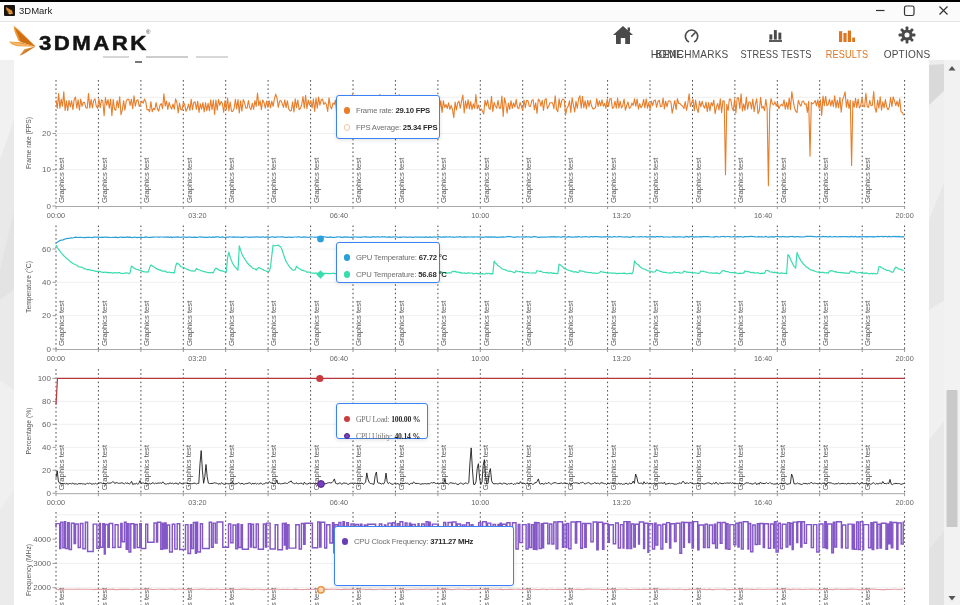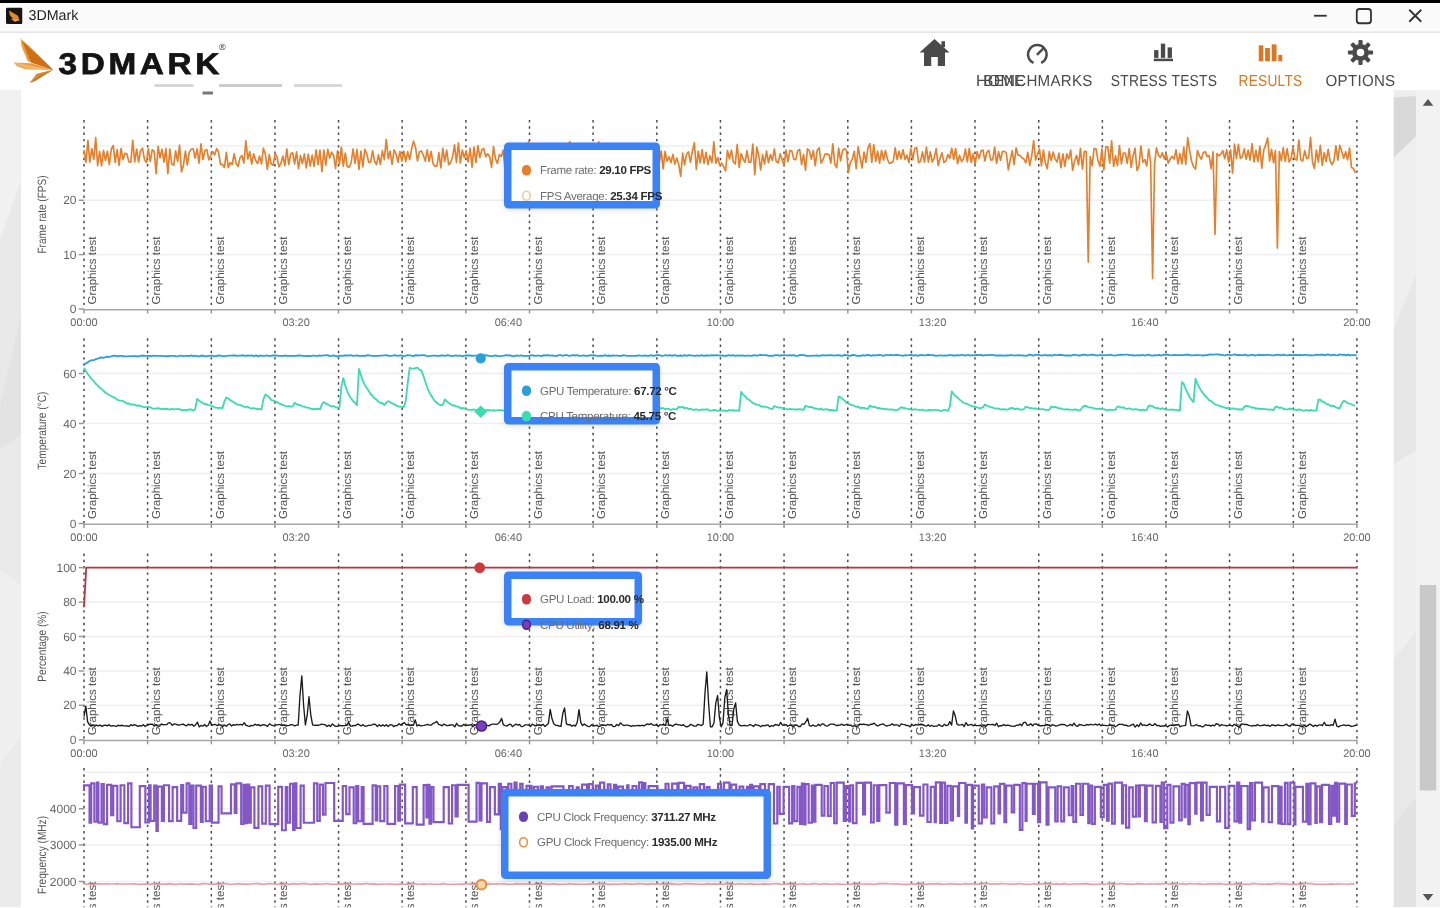--- a/index.html
+++ b/index.html
@@ -4,21 +4,21 @@
 body { width:960px; height:605px; overflow:hidden; position:relative; background:#fff;
   font-family:"Liberation Sans", sans-serif; }
 .titlebar { position:absolute; left:0; top:0; width:960px; height:22px; background:#fbfbfb;
   border-top:2px solid #000; border-bottom:1px solid #e4e4e4; }
 .titletext { position:absolute; left:19px; top:5px; font-size:9.5px; color:#222; }
 .header { position:absolute; left:0; top:22px; width:960px; height:38px; background:#fff; }
 .logotext { position:absolute; left:39px; top:31.5px; font-size:20px; font-weight:bold; color:#141414;
   letter-spacing:2.2px; transform:scaleX(1.11); transform-origin:left top; -webkit-text-stroke:0.5px #141414; }
 .reg { position:absolute; left:146px; top:29px; font-size:6px; color:#333; }
 .content { position:absolute; left:0; top:60px; width:960px; height:545px; background:#fff; }
-.tt { position:absolute; background:#fff; border:5px solid #3b82f6; border-radius:3px;
+.tt { position:absolute; background:#fff; border:1px solid #3b82f6; border-radius:3px;
   box-shadow:0 1px 4px rgba(0,0,0,0.12); padding:4.5px 0 0 6.5px; z-index:5; }
 .tr { height:17px; line-height:17px; white-space:nowrap; }
 .dot { display:inline-block; width:6.5px; height:6.5px; border-radius:50%; vertical-align:middle; margin-right:6px; }
 .tl { font-size:7.7px; color:#6e6e6e; vertical-align:middle; letter-spacing:-0.2px; }
 .tl b { color:#2b2b2b; }
 </style></head>
 <body>
 <div class="content"></div>
 <svg width="960" height="545" viewBox="0 60 960 545" xmlns="http://www.w3.org/2000/svg" style="position:absolute;left:0;top:60px;" font-family="Liberation Sans, sans-serif">
 <line x1="56" y1="97.3" x2="904.6" y2="97.3" stroke="#efefef" stroke-width="1"></line>
@@ -359,29 +359,28 @@
 <polygon points="4.5,10.5 11.5,10.5 8,6" fill="#555"></polygon>
 <polygon points="4.5,536 11.5,536 8,540.5" fill="#555"></polygon>
 <rect x="2.5" y="330" width="11" height="137" fill="#c9c9c9"></rect>
 </svg>
 <div class="tt" style="left:336px;top:95px;width:104px;height:44px;">
     <div class="tr"><span class="dot" style="background:#e87d2a;"></span><span class="tl">Frame rate: <b>29.10 FPS</b></span></div>
     <div class="tr"><span class="dot" style="background:#fff;border:1.5px solid #f3c99e;"></span><span class="tl">FPS Average: <b>25.34 FPS</b></span></div>
   </div>
 <div class="tt" style="left:336px;top:242px;width:104px;height:41px;">
     <div class="tr"><span class="dot" style="background:#2b9fd8;"></span><span class="tl">GPU Temperature: <b>67.72 °C</b></span></div>
-    <div class="tr"><span class="dot" style="background:#38dcae;"></span><span class="tl">CPU Temperature: <b>45.75 °C</b></span></div>
+    <div class="tr"><span class="dot" style="background:#38dcae;"></span><span class="tl">CPU Temperature: <b>56.68 °C</b></span></div>
   </div>
-<div class="tt" style="left:336px;top:381px;width:92px;height:36px;">
+<div class="tt" style="left:336px;top:403px;width:92px;height:36px;font-family:Liberation Serif, serif;">
     <div class="tr"><span class="dot" style="background:#cc3a40;"></span><span class="tl">GPU Load: <b>100.00 %</b></span></div>
-    <div class="tr"><span class="dot" style="background:#7a3fc1;border:1px solid #4a2483;"></span><span class="tl">CPU Utility: <b>68.91 %</b></span></div>
+    <div class="tr"><span class="dot" style="background:#7a3fc1;border:1px solid #4a2483;"></span><span class="tl">CPU Utility: <b>40.14 %</b></span></div>
   </div>
 <div class="tt" style="left:334px;top:526px;width:180px;height:60px;">
     <div class="tr"><span class="dot" style="background:#6a3fb5;"></span><span class="tl">CPU Clock Frequency: <b>3711.27 MHz</b></span></div>
-    <div class="tr"><span class="dot" style="background:#fff;border:1.5px solid #e8913e;"></span><span class="tl">GPU Clock Frequency: <b>1935.00 MHz</b></span></div>
   </div>
 <div style="position:absolute;left:135px;top:61px;width:7px;height:2px;background:#777;z-index:6"></div>
 <div style="position:absolute;left:103px;top:56px;width:26px;height:1.5px;background:#d6d6d6;z-index:6"></div>
 <div style="position:absolute;left:146px;top:55.5px;width:42px;height:2px;background:#cdcdcd;z-index:6"></div>
 <div style="position:absolute;left:196px;top:56px;width:32px;height:1.5px;background:#d8d8d8;z-index:6"></div>
 <div class="header"></div>
 <svg width="36" height="36" style="position:absolute;left:6px;top:23px" viewBox="0 0 36 36" xmlns="http://www.w3.org/2000/svg">
 <defs>
 <linearGradient id="fgA" x1="0" y1="0" x2="1" y2="1">
         <stop offset="0" stop-color="#f2aa4e"></stop>

